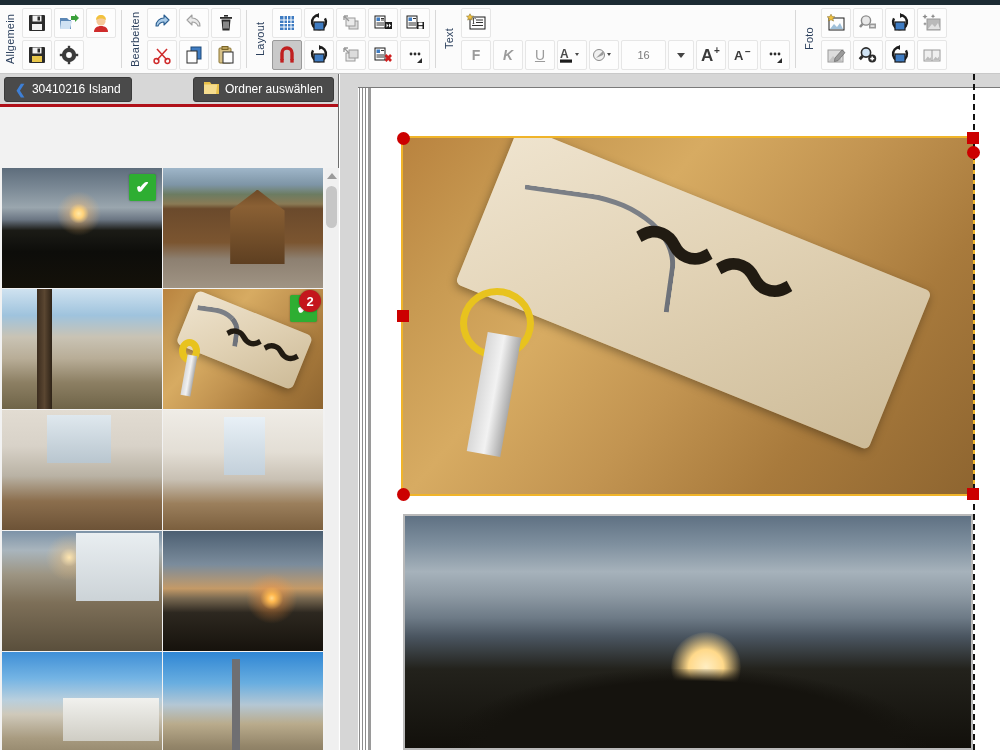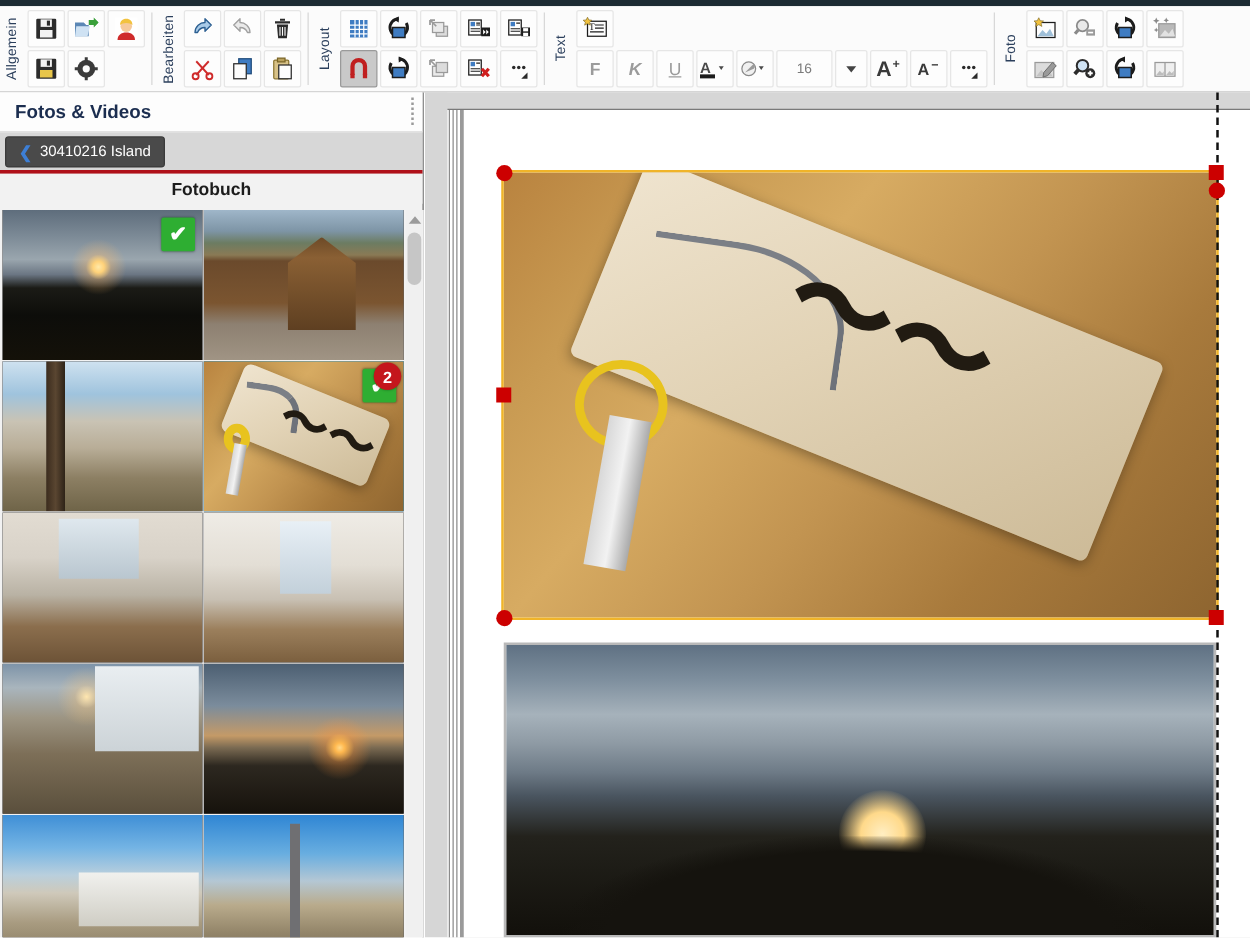--- a/index.html
+++ b/index.html
@@ -611,40 +611,37 @@
                 <path d="M11 15l2.6-3.2 1.8 1.8 1.6-2V15z" fill="#bdbdbd"></path>
               </svg>
           </div>
         </div>
       </div>
     </div>
   </div>
 
   <div class="left-panel">
 
-    <div class="panel-title">
-      <span>Fotos &amp; Videos</span>
-      <span class="grip-dots">
-        <i></i>
-          <i></i>
-          <i></i>
-          <i></i>
-          <i></i>
-          <i></i>
-      </span>
-    </div>
 
     <div class="panel-bar">
       <div class="pbtn">
         <span class="bchev">❮</span>
         <span>30410216 Island</span>
       </div>
-    </div>
-
-    <div class="section-title">Fotobuch</div>
+      <div class="pbtn">
+        <span>
+          <svg width="15" height="14" viewBox="0 0 15 14">
+              <path d="M0 1h6l1.4 2H15v10H0z" fill="#e8c04a"></path>
+              <path d="M0 3.6h13.2L12 13H0z" fill="#f5dc8e"></path>
+            </svg>
+        </span>
+        <span>Ordner auswählen</span>
+      </div>
+    </div>
+
 
     <div class="thumb-area">
       <div class="thumb-grid" id="thumb-grid">
           <div class="thumb">
             <div class="img im-sunset"></div>
             <div class="badge-check">
               <span style="color:#fff;font-size:17px;font-weight:bold;line-height:1">✔</span>
             </div>
           </div>
           <div class="thumb">

